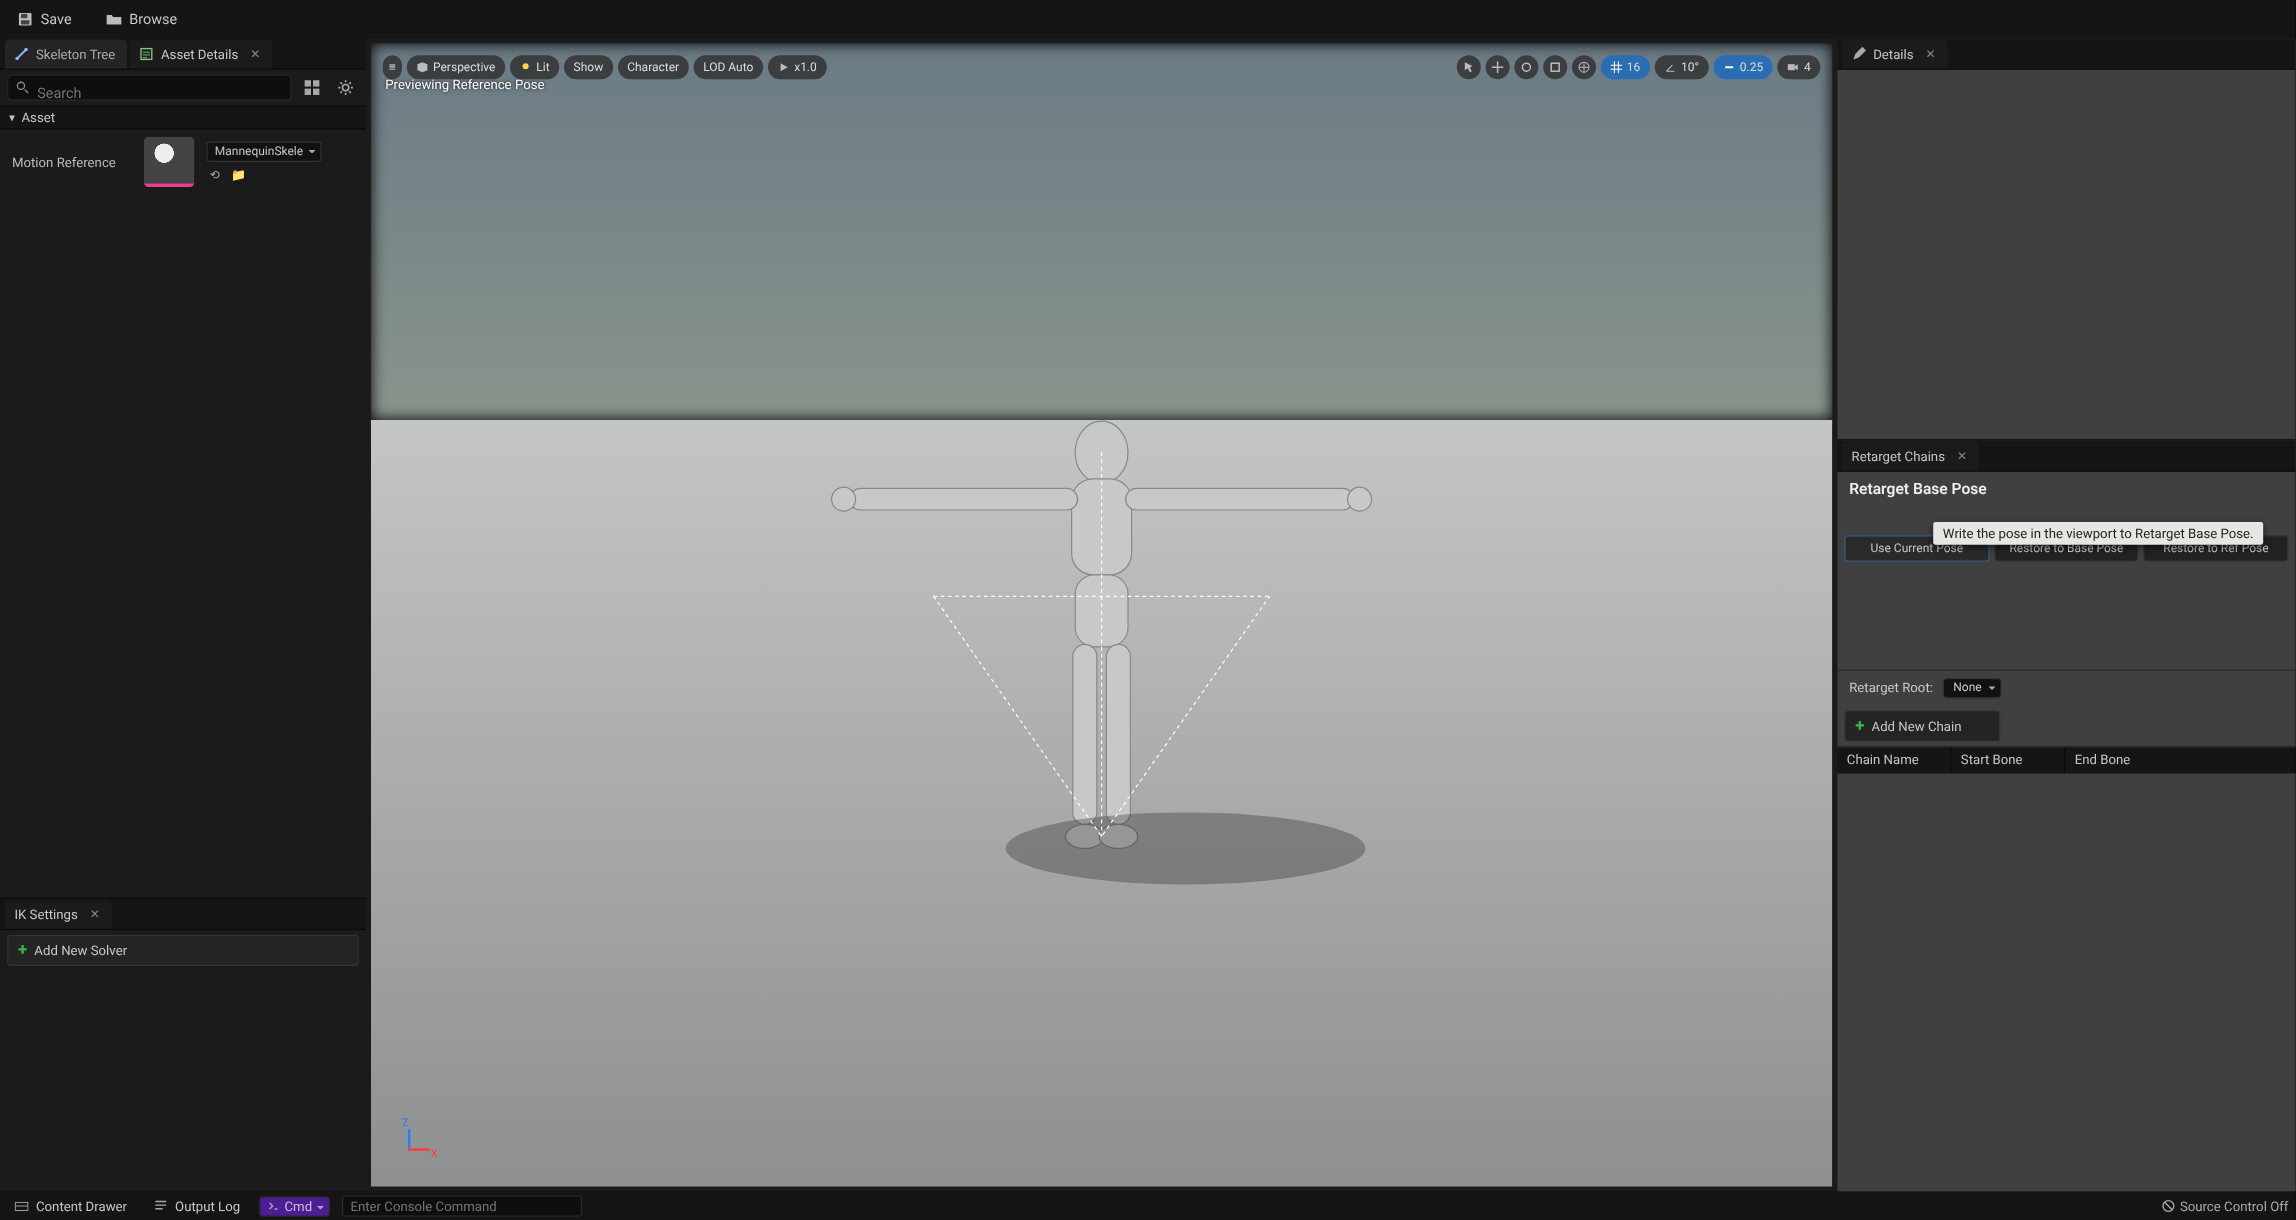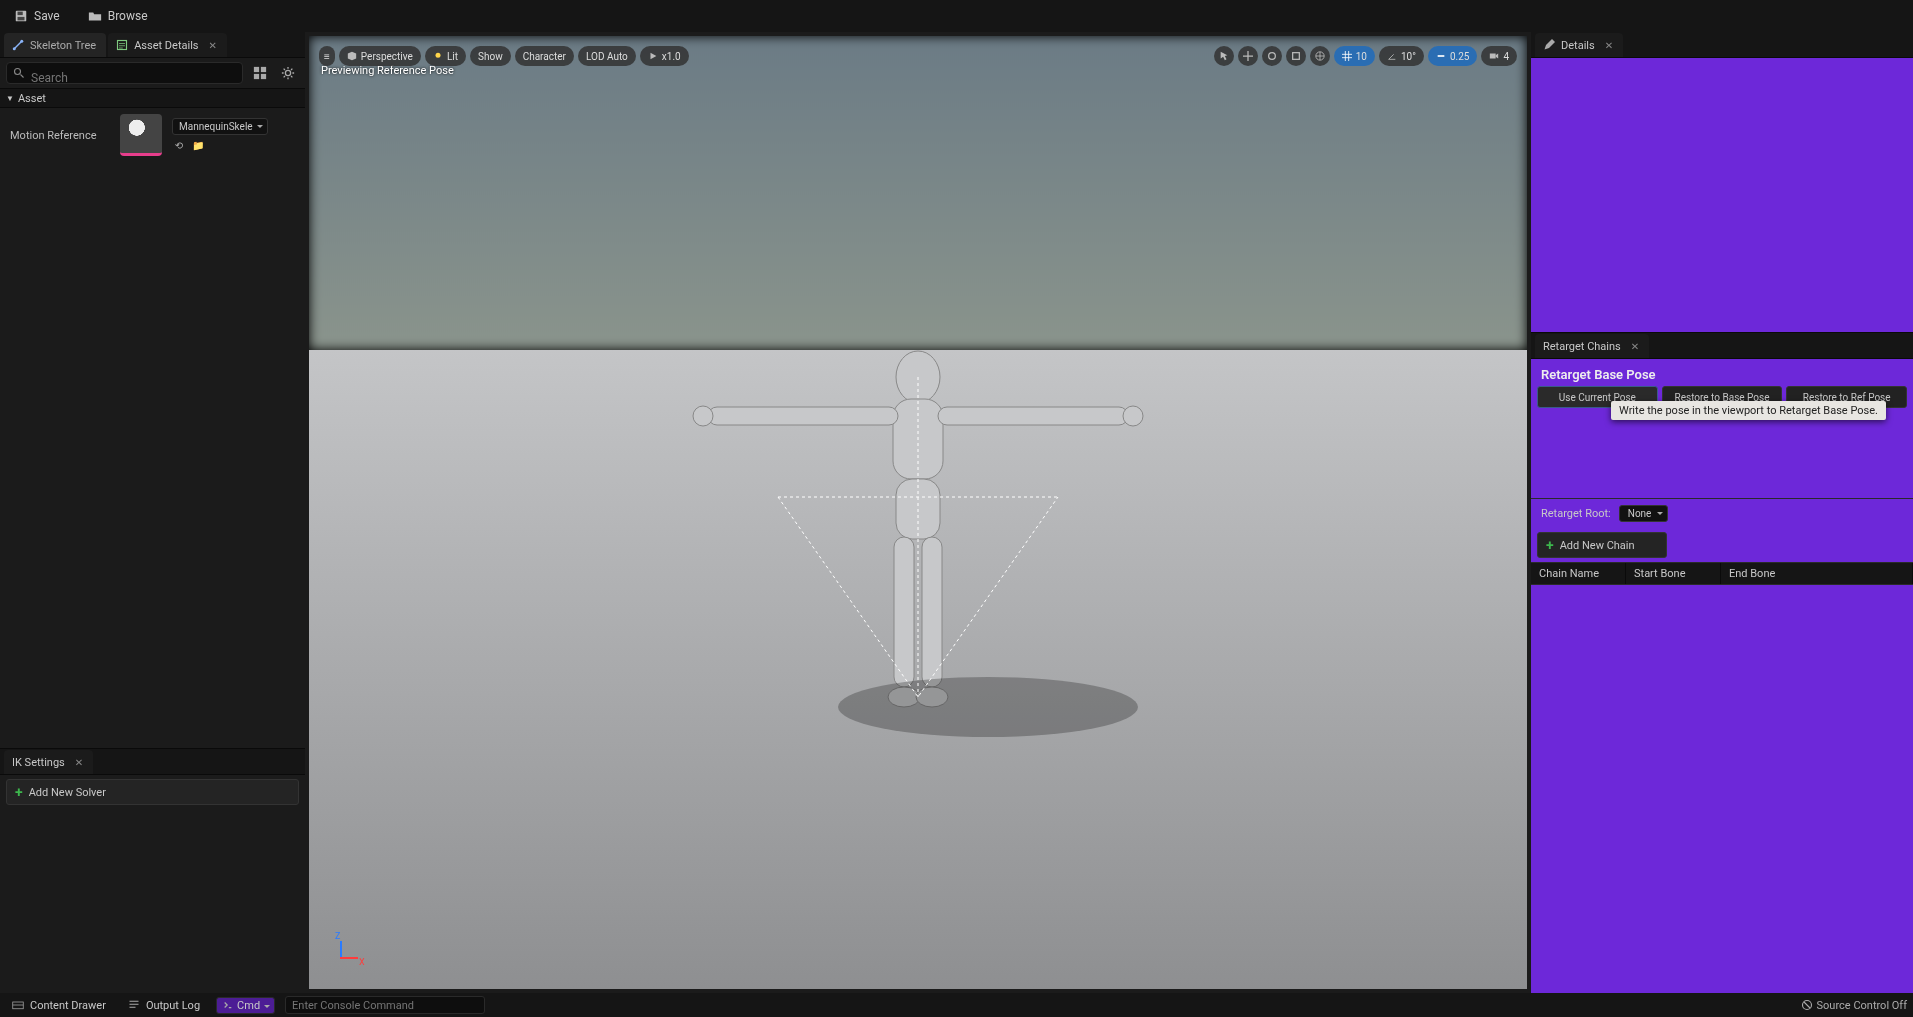--- a/index.html
+++ b/index.html
@@ -7,21 +7,21 @@
 
 
 .topbar { height:32px; display:flex; align-items:center; padding:0 8px; gap:16px; background:#151515; }
 .tb-btn { display:flex; align-items:center; gap:6px; padding:4px 6px; border-radius:3px; cursor:pointer; }
 .tb-ico { width:14px; height:14px; }
 
 
 .main { position:absolute; top:32px; bottom:24px; left:0; right:0; display:flex; }
 .left   { width:305px; display:flex; flex-direction:column; background:#1b1b1b; }
 .center { flex:1; display:flex; flex-direction:column; background:#1b1b1b; position:relative; }
-.right  { width:382px; display:flex; flex-direction:column; background:#6d28d9; }
+.right  { width:382px; display:flex; flex-direction:column; background:#404040;gap:34px; }
 
 
 .tabrow { height:26px; display:flex; align-items:flex-end; background:#151515; border-bottom:1px solid #0a0a0a; padding-left:4px; }
 .tab { height:24px; padding:0 10px 0 8px; display:flex; align-items:center; gap:6px; background:#1b1b1b; border-radius:4px 4px 0 0; margin-right:2px; font-size:11px; position:relative;justify-content:center; }
 .tab .x { font-size:10px; color:#888; cursor:pointer; margin-left:4px; }
 .tab.inactive { background:#242424; color:#aaa; }
 
 
 .searchrow { height:30px; display:flex; align-items:center; gap:6px; padding:4px 6px; }
 .searchbox { flex:1; height:22px; background:#0e0e0e; border:1px solid #2a2a2a; border-radius:4px; display:flex; align-items:center; padding:0 6px; gap:6px; }
@@ -63,21 +63,21 @@
 .axis { position:absolute; left:24px; bottom:24px; width:30px; height:30px; }
 .axis .z { position:absolute; left:7px; bottom:6px; width:2px; height:18px; background:#2a7bff; }
 .axis .x { position:absolute; left:7px; bottom:6px; width:18px; height:2px; background:#ff3b3b; }
 .axis .zl{ position:absolute; left:2px; top:-4px; color:#2a7bff; font-size:9px; }
 .axis .xl{ position:absolute; left:26px; bottom:-2px; color:#ff3b3b; font-size:9px; }
 
 
 .right .upper { flex:0 0 300px; display:flex; flex-direction:column; }
 .right .lower { flex:1; display:flex; flex-direction:column; border-top:1px solid #0a0a0a; }
 .rb-title { padding:8px 10px 4px; font-size:13px; font-weight:600; color:#eee; }
-.btnrow { display:flex; gap:4px; padding:0 6px; }
+.btnrow { display:flex; gap:4px; padding:0 6px;margin-top:26px; }
 .rb-btn { flex:1; height:22px; display:flex; align-items:center; justify-content:center; background:#222; border:1px solid #333; border-radius:3px; font-size:10px; cursor:pointer; }
 .rb-btn.active { background:#2a2a2a; border-color:#3a5a8a; }
 .tooltip { position:absolute; background:#e8e6e2; color:#222; padding:3px 8px; font-size:11px; border-radius:2px; white-space:nowrap; z-index:50; box-shadow:0 2px 6px rgba(0,0,0,.6); }
 .root-row { display:flex; align-items:center; gap:8px; padding:6px 10px; font-size:11px; border-top:1px solid #2a2a2a; }
 .none-combo { background:#111; border:1px solid #333; border-radius:3px; padding:2px 16px 2px 8px; font-size:10px; position:relative; cursor:pointer; }
 .none-combo:after { content:""; position:absolute; right:4px; top:6px; border:3px solid transparent; border-top-color:#aaa; }
 .chain-hdr { display:flex; border-top:1px solid #2a2a2a; border-bottom:1px solid #2a2a2a; background:#151515; font-size:11px; }
 .chain-hdr > div { padding:4px 8px; border-right:1px solid #0a0a0a; }
 .ch-a{width:95px;} .ch-b{width:95px;} .ch-c{flex:1;}
 
@@ -275,21 +275,21 @@
         <div class="vp-pill icon-only">
             <svg viewBox="0 0 12 12">
               <circle cx="6" cy="6" r="5" fill="none" stroke="#bbb"></circle>
               <path d="M1 6h10M6 1v10" stroke="#bbb"></path>
             </svg>
           </div>
         <div class="vp-pill" style="background:#2a6db3;">
           <svg viewBox="0 0 12 12">
               <path d="M0 4h12M0 8h12M4 0v12M8 0v12" stroke="#fff"></path>
             </svg>
-          <span>10</span>
+          <span>16</span>
         </div>
         <div class="vp-pill">
           <svg viewBox="0 0 12 12">
               <path d="M2 10h8M2 10l6-6" stroke="#bbb"></path>
             </svg>
           <span>10°</span>
         </div>
         <div class="vp-pill" style="background:#2a6db3;">
           <svg viewBox="0 0 12 12">
               <path d="M2 6h8" stroke="#fff" stroke-width="2"></path>

